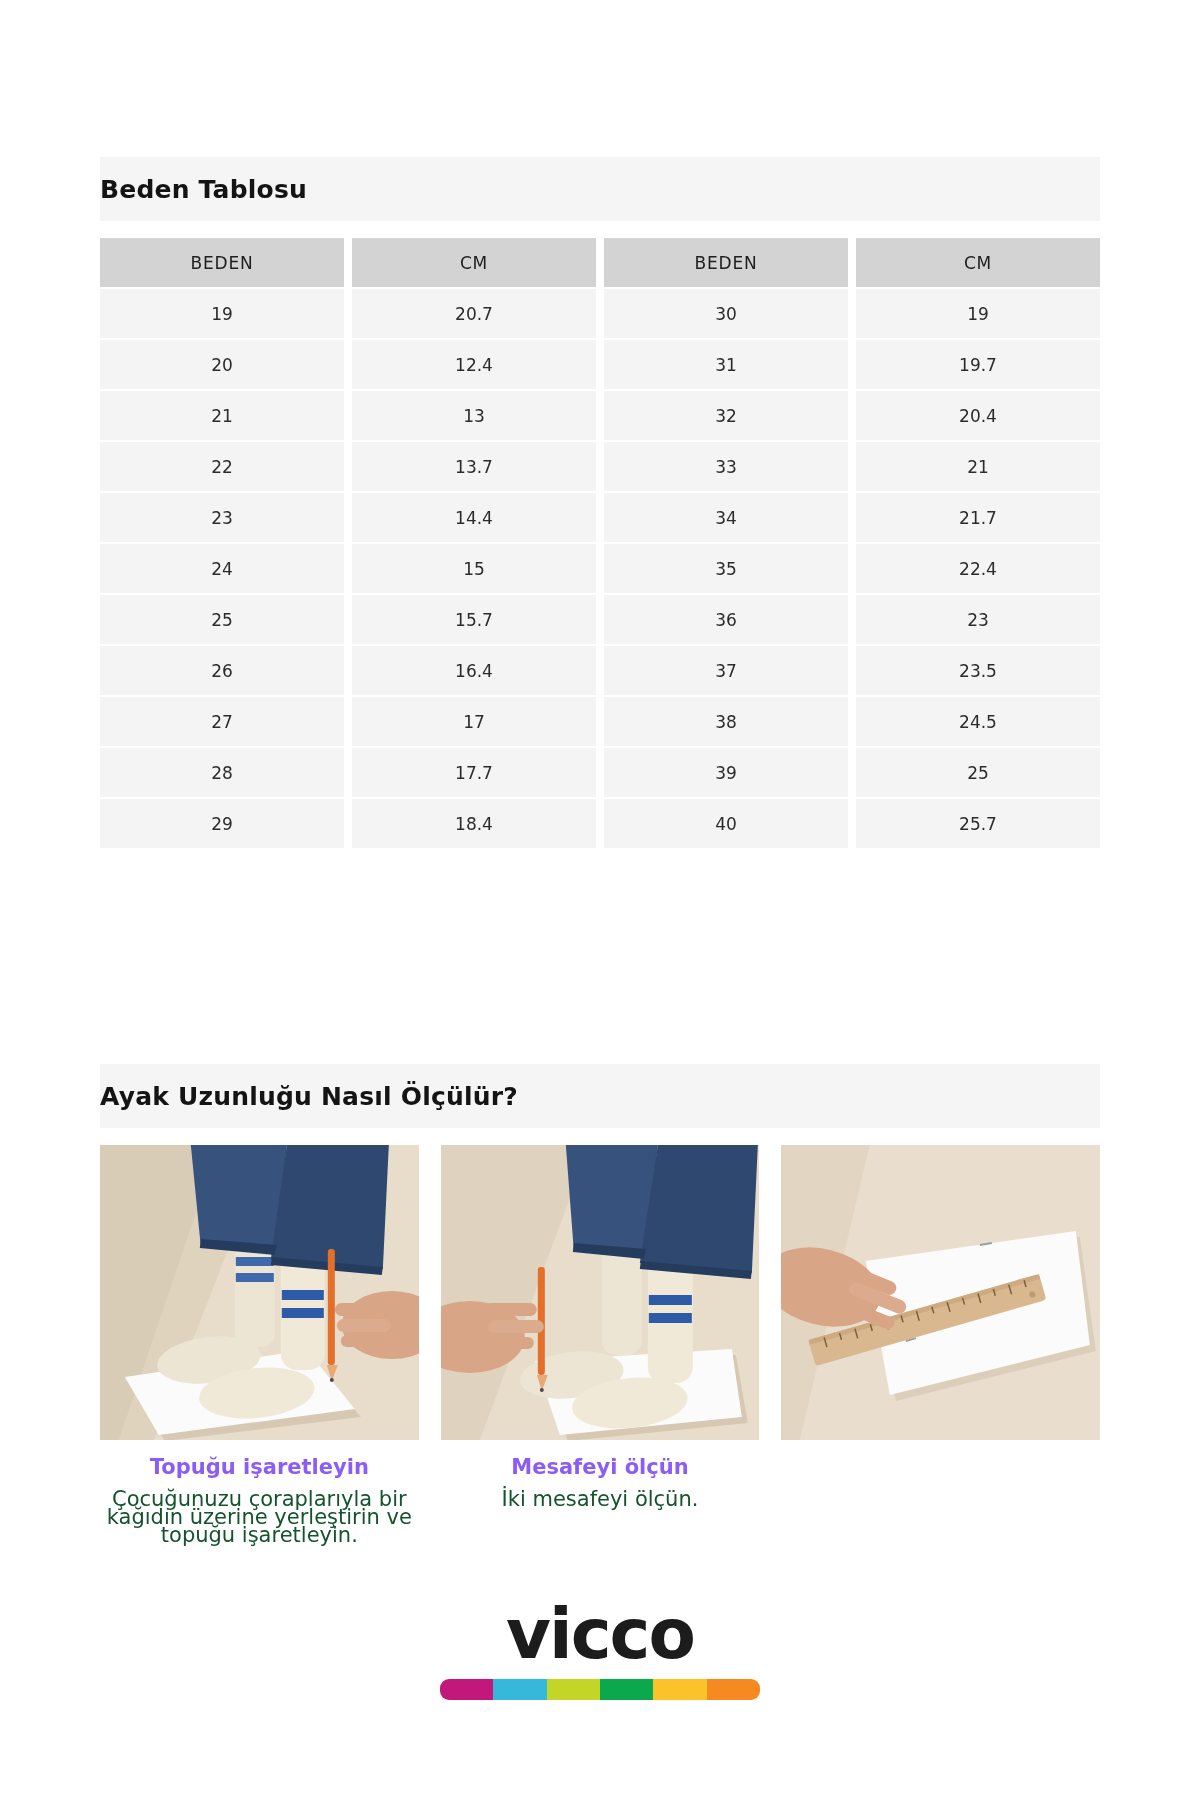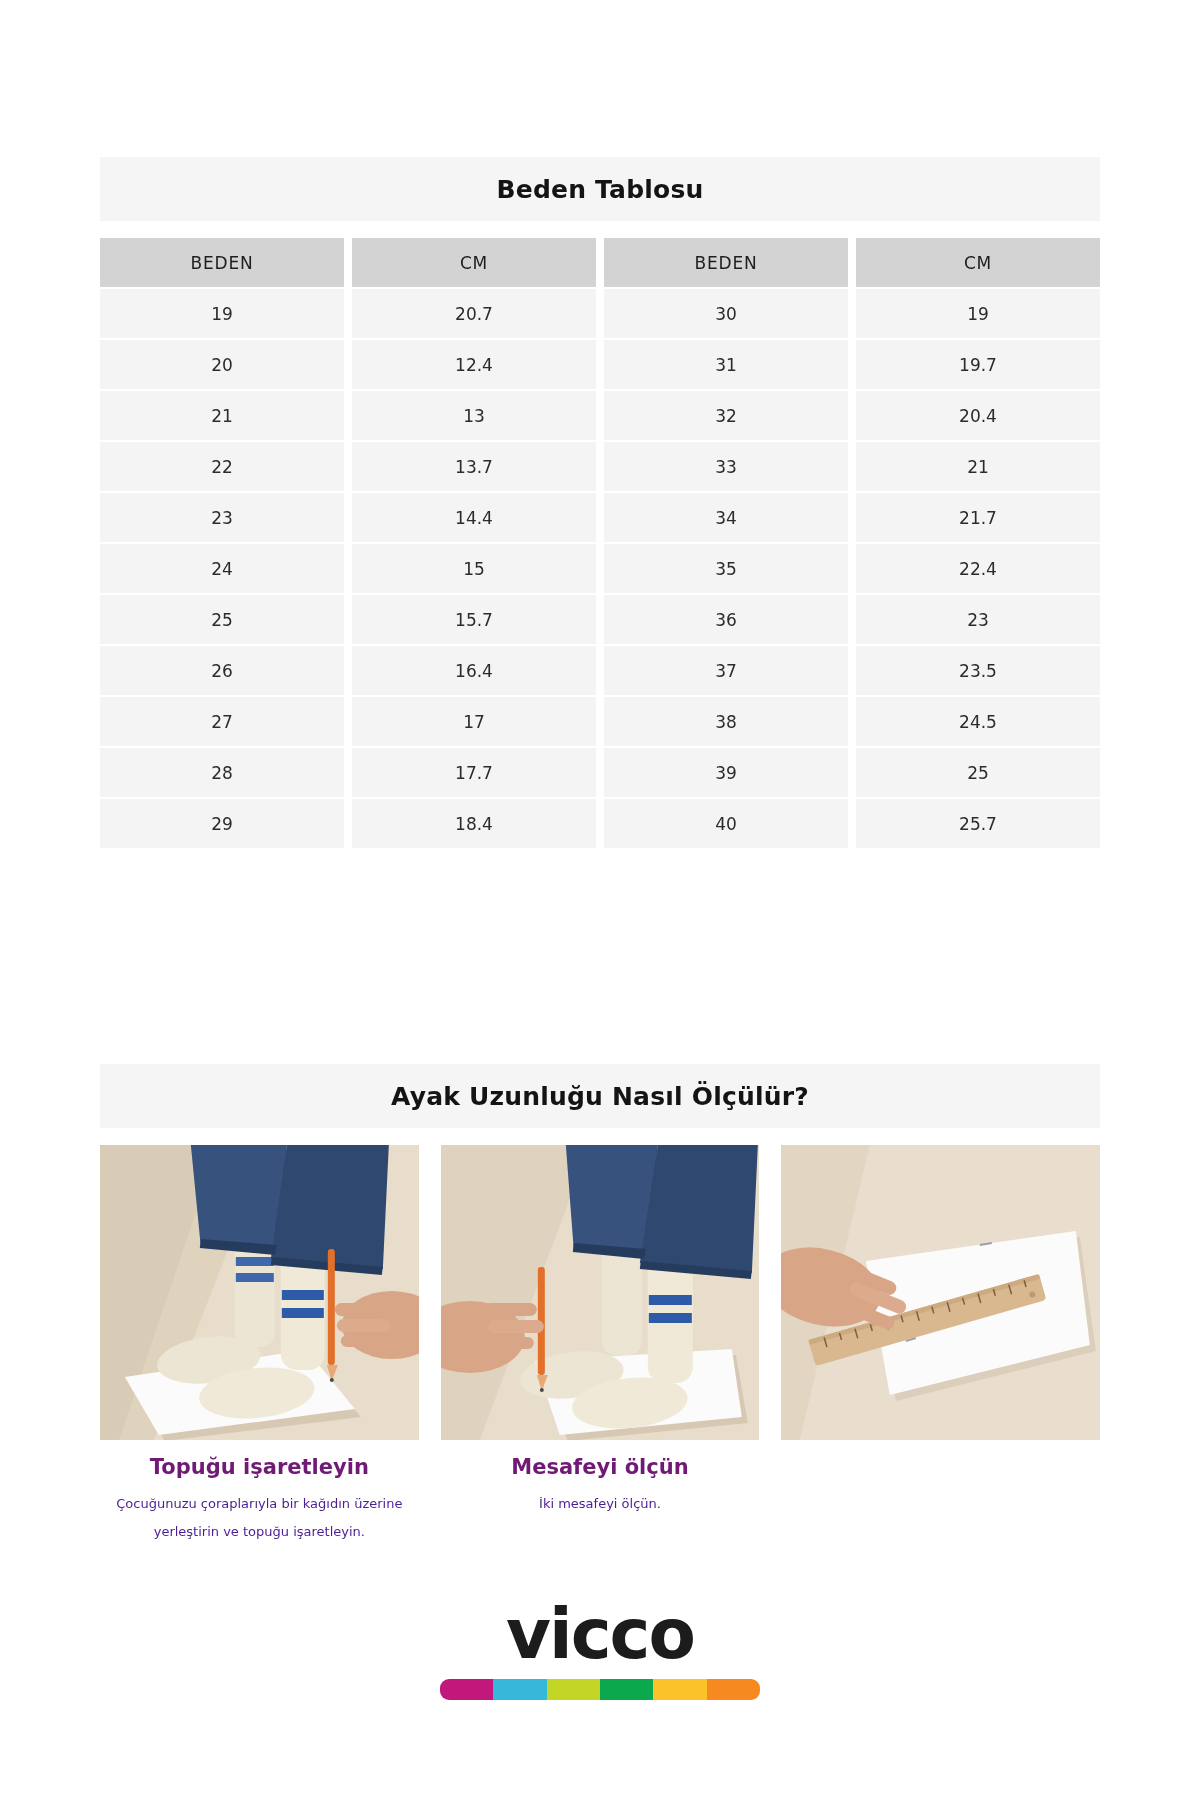--- a/index.html
+++ b/index.html
@@ -13,21 +13,21 @@
     background: #ffffff;
     overflow: hidden;
   }
   .band {
     position: absolute;
     left: 100px;
     right: 100px;
     background: #f5f5f5;
     display: flex;
     align-items: center;
-    justify-content: center;
+    justify-content: flex-start;
   }
   .band-title {
     font-size: 25px;
     font-weight: bold;
     color: #141414;
     letter-spacing: 0.2px;
   }
   #size-band { top: 157px; height: 64px; }
   #howto-band { top: 1064px; height: 64px; }
 
@@ -80,27 +80,27 @@
     right: 100px;
     top: 1455px;
     display: grid;
     grid-template-columns: repeat(3, 1fr);
     column-gap: 22px;
   }
   .caption { text-align: center; }
   .caption h3 {
     font-size: 21px;
     font-weight: bold;
-    color: #701a75;
+    color: #8b5cf6;
     margin-bottom: 11px;
   }
   .caption p {
-    font-size: 13px;
-    line-height: 28px;
-    color: #4c1d95;
+    font-size: 21px;
+    line-height: 18px;
+    color: #14532d;
     max-width: 330px;
     margin: 0 auto;
   }
 
   .footer-logo {
     position: absolute;
     top: 1594px;
     left: 0;
     right: 0;
     text-align: center;

